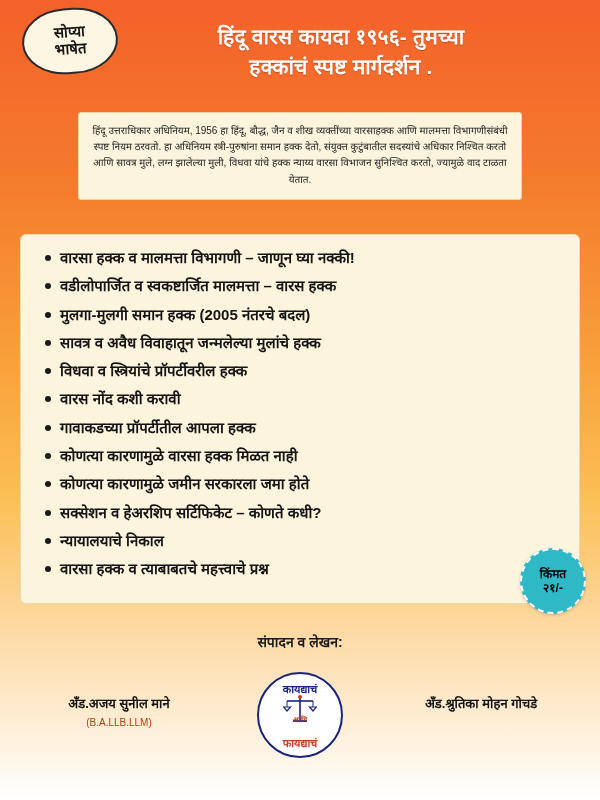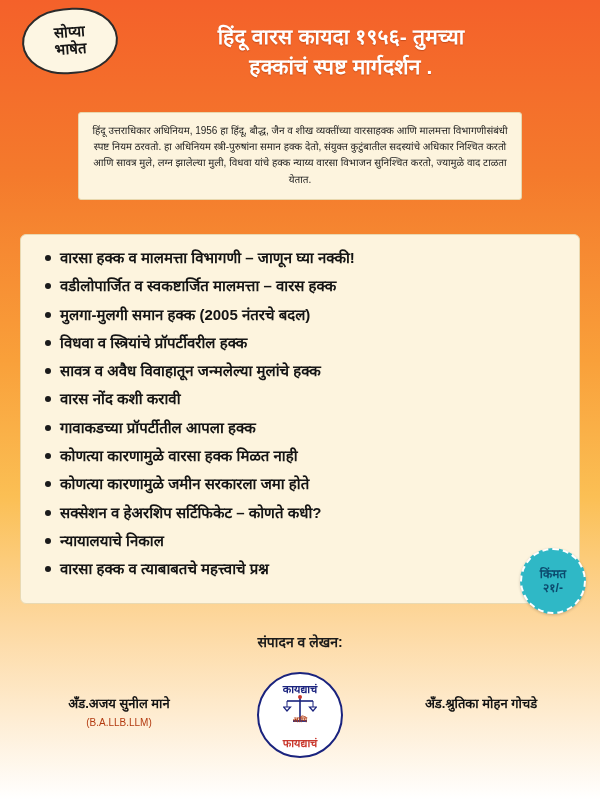--- a/index.html
+++ b/index.html
@@ -123,21 +123,21 @@
   
   .price {
     position: absolute;
     right: 14px;
     top: 548px;
     width: 62px;
     height: 62px;
     border-radius: 50%;
     background: #2fb8c6;
     border: 2px dashed #ffffff;
-    color: #0c4a6e;
+    color: #000000;
     display: flex;
     flex-direction: column;
     align-items: center;
     justify-content: center;
     line-height: 1.2;
     z-index: 7;
     box-shadow: 0 1px 3px rgba(0,0,0,.2);
   }
   .price span { font-size: 12px; font-weight: bold; }
 
@@ -238,25 +238,25 @@
     <div class="bullet">
       <span class="dot"></span>
       <span class="btext">वडीलोपार्जित व स्वकष्टार्जित मालमत्ता – वारस हक्क</span>
     </div>
     <div class="bullet">
       <span class="dot"></span>
       <span class="btext">मुलगा-मुलगी समान हक्क (2005 नंतरचे बदल)</span>
     </div>
     <div class="bullet">
       <span class="dot"></span>
+      <span class="btext">सावत्र व अवैध विवाहातून जन्मलेल्या मुलांचे हक्क</span>
+    </div>
+    <div class="bullet">
+      <span class="dot"></span>
       <span class="btext">विधवा व स्त्रियांचे प्रॉपर्टीवरील हक्क</span>
-    </div>
-    <div class="bullet">
-      <span class="dot"></span>
-      <span class="btext">सावत्र व अवैध विवाहातून जन्मलेल्या मुलांचे हक्क</span>
     </div>
     <div class="bullet">
       <span class="dot"></span>
       <span class="btext">वारस नोंद कशी करावी</span>
     </div>
     <div class="bullet">
       <span class="dot"></span>
       <span class="btext">गावाकडच्या प्रॉपर्टीतील आपला हक्क</span>
     </div>
     <div class="bullet">

